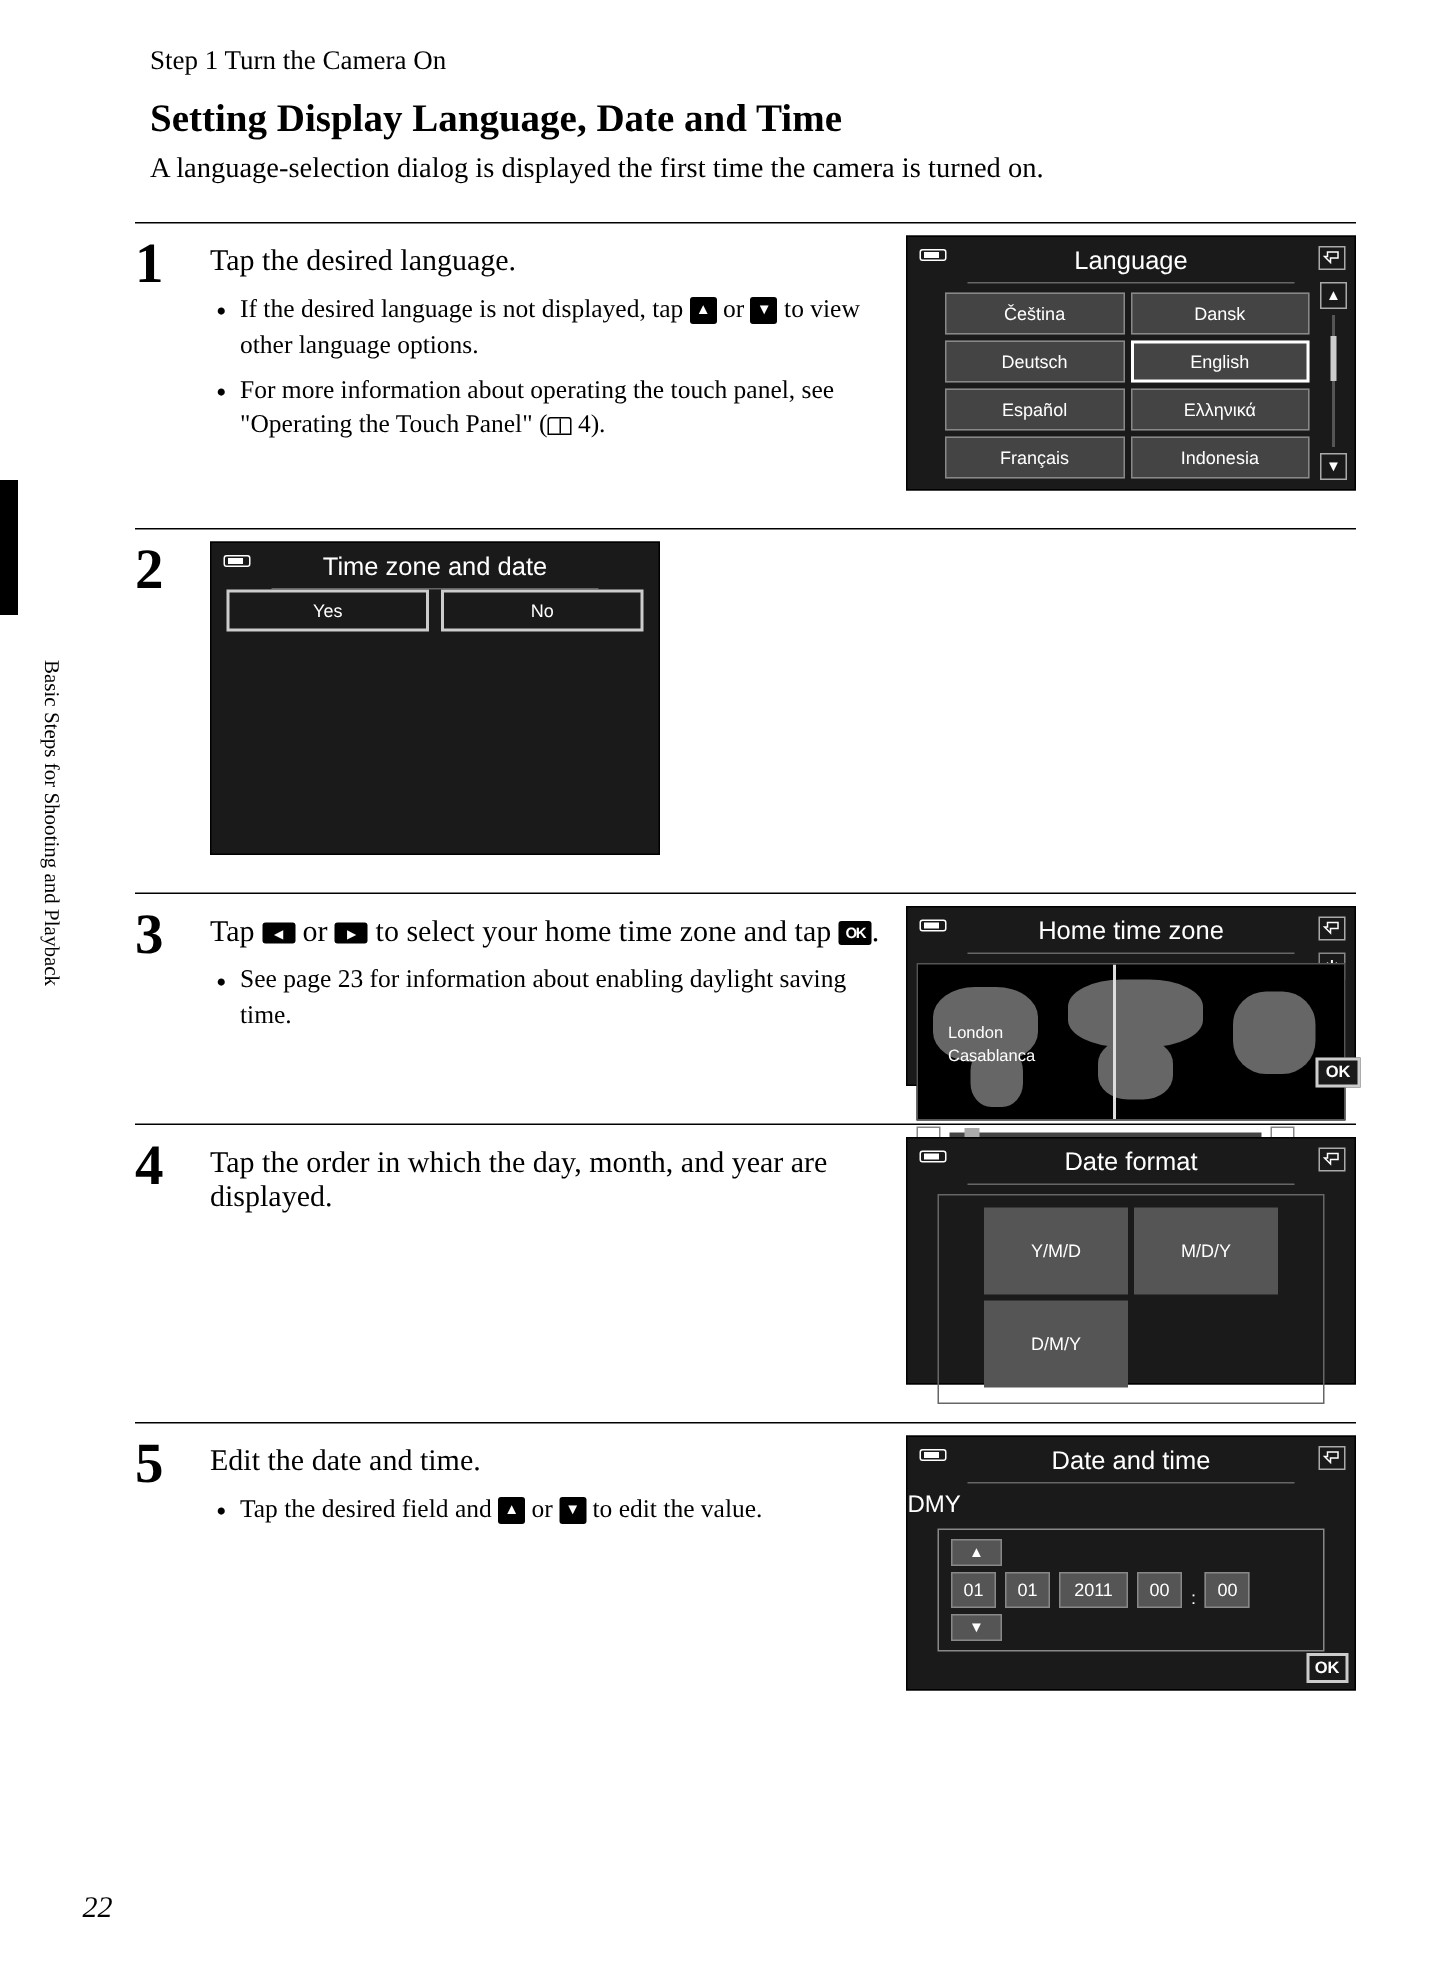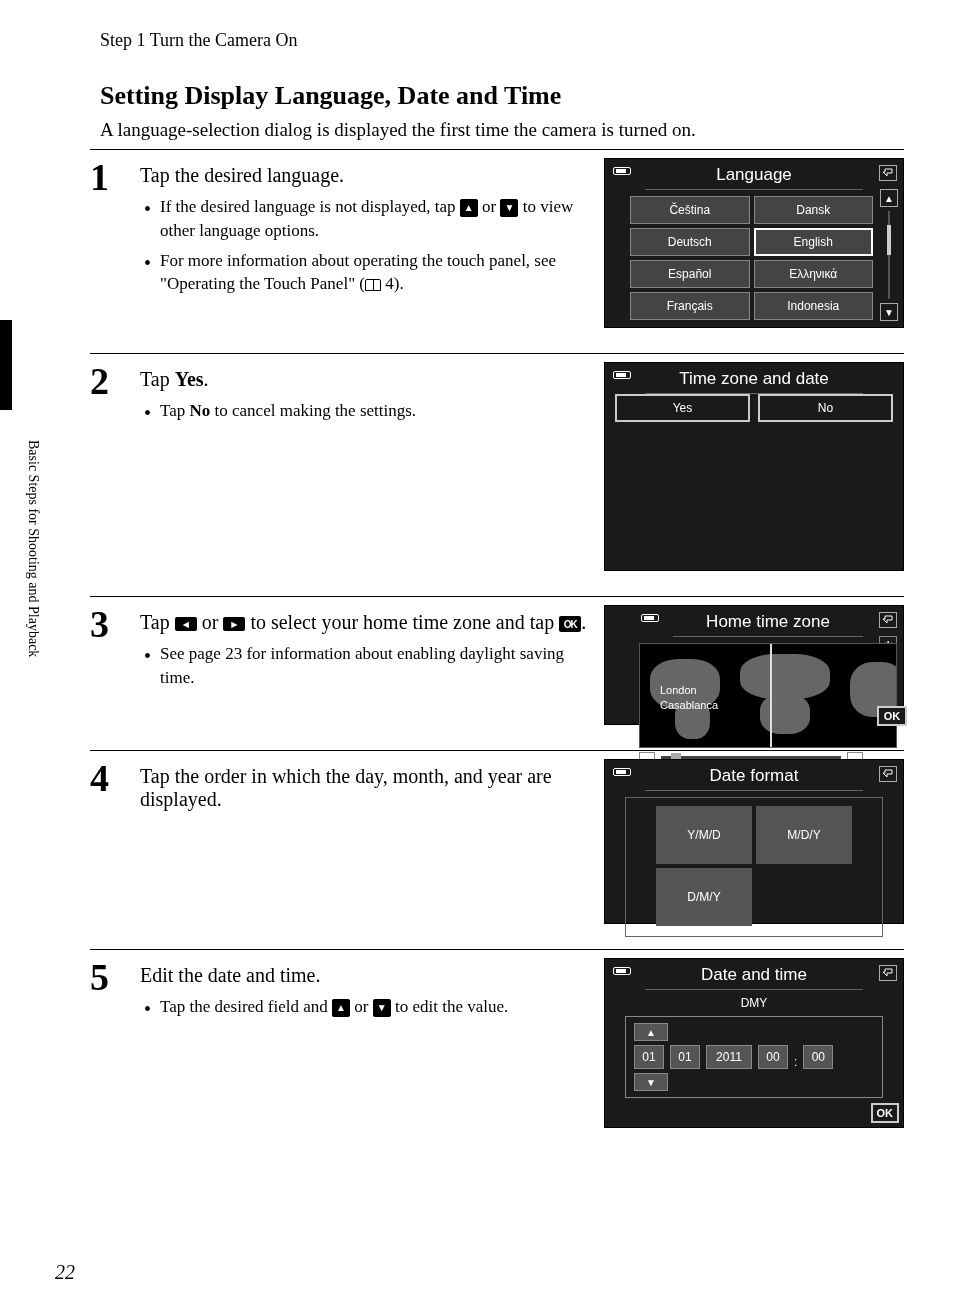--- a/index.html
+++ b/index.html
@@ -8,33 +8,33 @@
     background: #fff;
     color: #000;
     width: 954px;
     height: 1314px;
     position: relative;
     padding: 30px 50px 30px 50px;
   }
   .page-header {
     font-size: 18px;
     font-weight: normal;
-    margin-bottom: 30px;
+    margin-bottom: 13px;
     margin-left: 50px;
   }
   .main-heading {
     font-size: 26px;
     font-weight: bold;
     margin-left: 50px;
     margin-bottom: 8px;
   }
   .intro-text {
     font-size: 19px;
     margin-left: 50px;
-    margin-bottom: 8px;
+    margin-bottom: 24px;
   }
   .sidebar-text {
     position: absolute;
     left: 25px;
     top: 440px;
     writing-mode: vertical-rl;
     font-size: 14px;
     font-family: Georgia, serif;
   }
   .black-tab {
@@ -187,21 +187,21 @@
   .map-slider { display:flex; align-items:center; gap:6px; padding:4px 6px 6px; }
   .slider-arrow { width:16px; height:14px; border:1px solid #888; display:flex; align-items:center; justify-content:center; font-size:9px; }
   .slider-track { flex:1; height:6px; background:#444; position:relative; }
   .slider-thumb { position:absolute; left:10px; top:-3px; width:10px; height:12px; background:#aaa; }
   .ok-btn-side { position:absolute; right:-4px; bottom:-2px; width:30px; height:20px; border:2px solid #ccc; display:flex; align-items:center; justify-content:center; font-weight:bold; font-size:11px; background:#1a1a1a; }
   .zoom-icon { position:absolute; right:6px; top:30px; width:18px; height:18px; border:1px solid #888; display:flex; align-items:center; justify-content:center; font-size:11px; }
 
   .df-grid { display:grid; grid-template-columns:1fr 1fr; gap:4px; padding:8px 30px 10px 30px; border:1px solid #666; margin:6px 20px 35px; }
   .df-btn { background:#555; text-align:center; padding:22px 0; font-size:12px; }
 
-  .dt-label { text-align:center; font-size:12px; padding:6px 0; }
+  .dt-label { text-align:left; font-size:16px; padding:6px 0; }
   .dt-fields-wrap { border:1px solid #888; margin:0 20px; padding:6px 8px 6px; }
   .dt-arrow-row { display:flex; }
   .dt-arrow { width:34px; height:18px; border:1px solid #888; display:flex; align-items:center; justify-content:center; font-size:10px; background:#555; }
   .dt-fields { display:flex; gap:6px; align-items:flex-end; margin:4px 0; }
   .dt-field { background:#555; border:1px solid #888; padding:4px 6px; font-size:12px; min-width:30px; text-align:center; }
   .dt-year { min-width:46px; }
   .colon { font-size:12px; }
   .ok-bottom { position:absolute; right:4px; bottom:4px; border:2px solid #ccc; padding:2px 4px; font-weight:bold; font-size:11px; }
 
   .page-number {
@@ -285,30 +285,20 @@
             <div class="scroll-thumb"></div>
           </div>
         <div class="scroll-arrow">▼</div>
       </div>
     </div>
   </div>
 </div>
 
 <div class="step-block">
   <div class="step-number">2</div>
-  <div class="step-content">
-    <div class="step-title">
-      <span>Tap </span><strong>Yes</strong><span>.</span>
-    </div>
-    <ul class="step-bullets">
-      <li>
-        <span>Tap </span><strong>No</strong><span> to cancel making the settings.</span>
-      </li>
-    </ul>
-  </div>
   <div class="screen-wrap">
     <div class="screen" style="height:209px;">
       <div class="screen-header">
         <span class="battery-icon"></span>
         <span>Time zone and date</span>
       </div>
       <div class="screen-header-line"></div>
       <div class="tz-buttons">
         <div class="tz-btn">Yes</div>
         <div class="tz-btn">No</div>
@@ -321,21 +311,21 @@
   <div class="step-number">3</div>
   <div class="step-content">
     <div class="step-title">
       <span>Tap </span><span class="icon-inline left"></span><span> or </span><span class="icon-inline right"></span><span> to select your home time zone and tap </span><span class="icon-inline ok"></span><span>.</span>
     </div>
     <ul class="step-bullets">
       <li>See page 23 for information about enabling daylight saving time.</li>
     </ul>
   </div>
   <div class="screen-wrap">
-    <div class="screen" style="height:120px;padding-left:28px;">
+    <div class="screen" style="height:120px;">
       <div class="screen-header">
         <span class="battery-icon"></span>
         <span>Home time zone</span>
         <span class="back-icon">
             <svg viewBox="0 0 12 10">
               <path d="M8 1 L3 1 L3 4 L1 4 L5 8 L5 5 L10 5 L10 1 Z" fill="none" stroke="#fff" stroke-width="1"></path>
             </svg>
           </span>
       </div>
       <div class="screen-header-line"></div>

